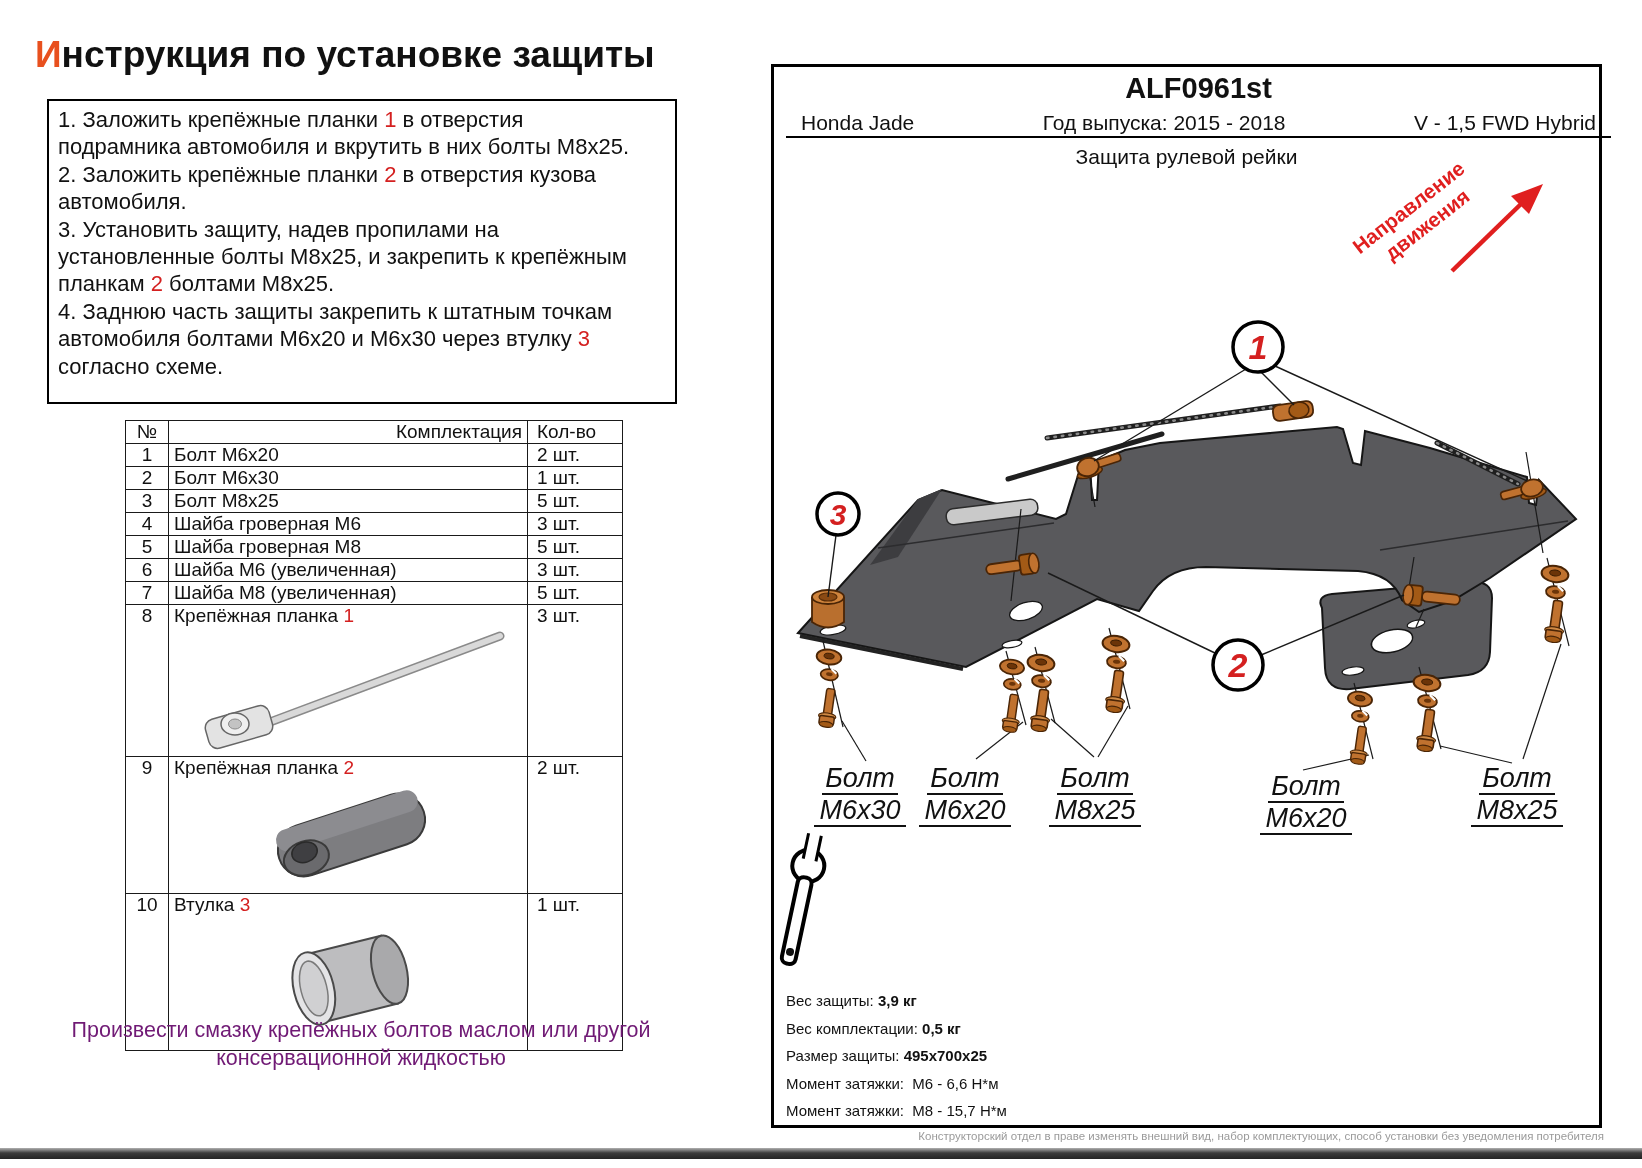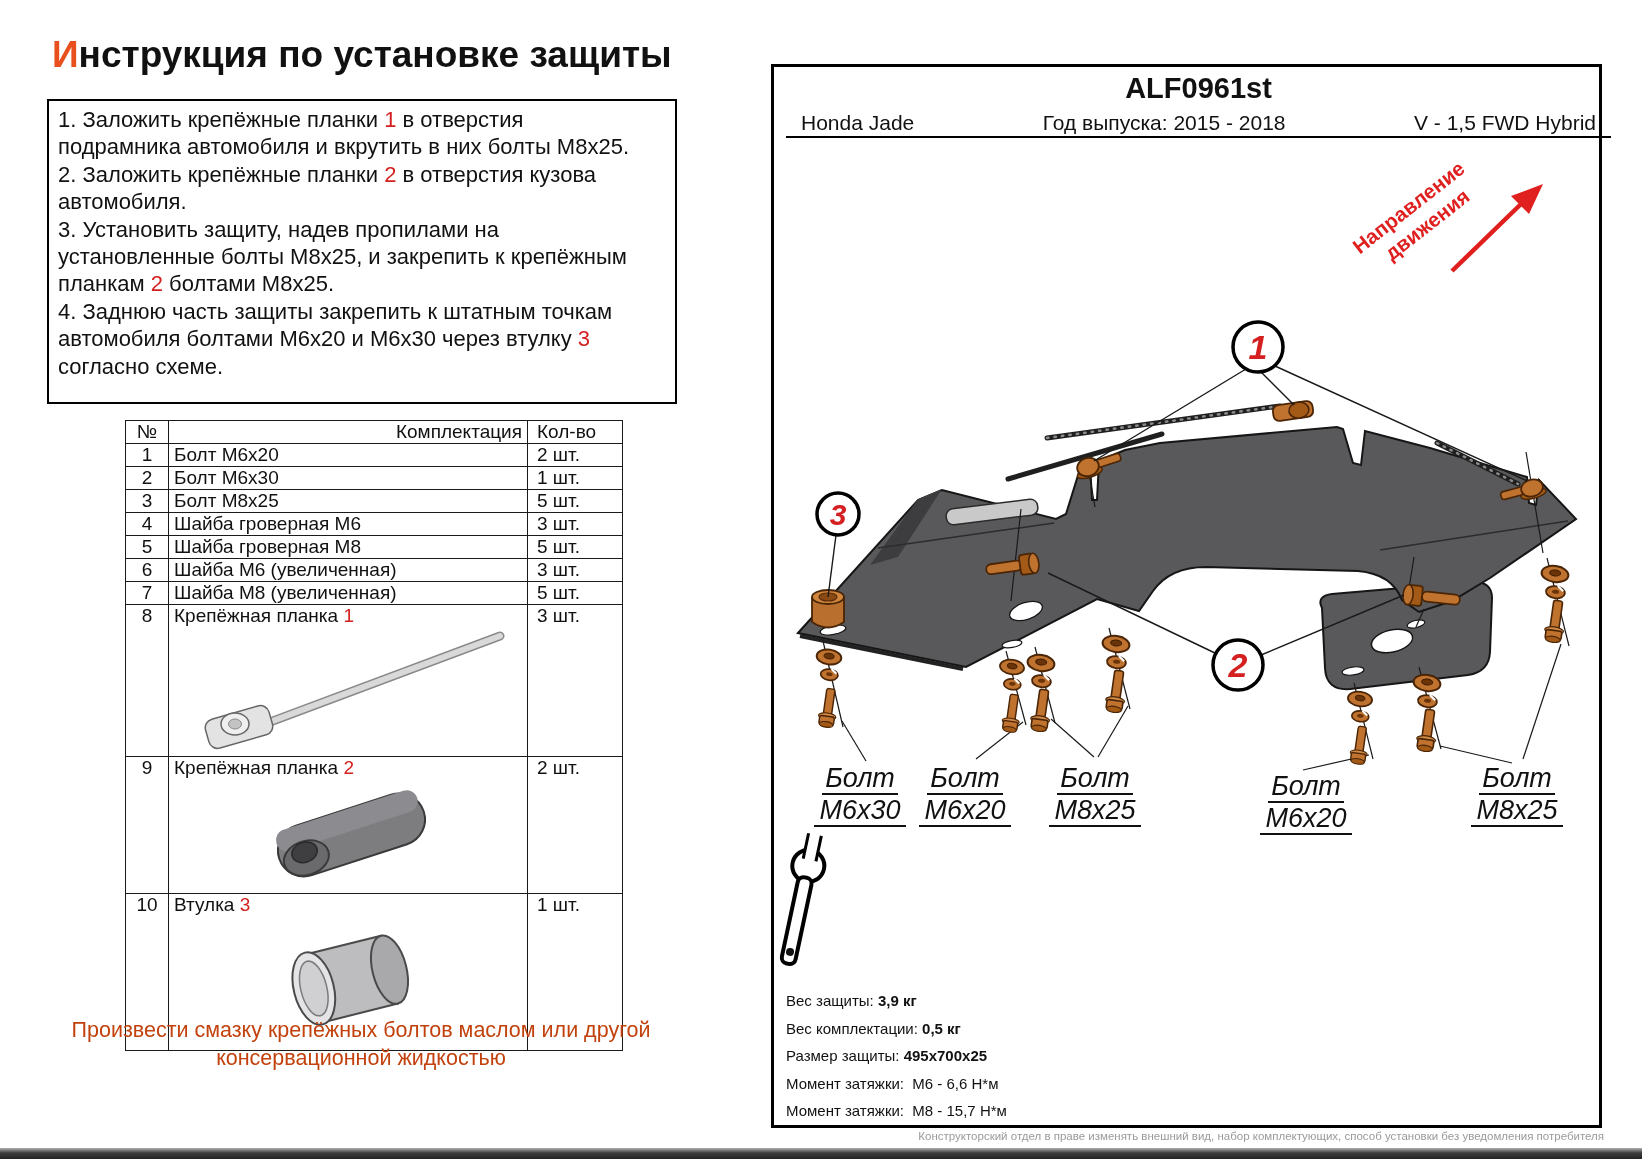--- a/index.html
+++ b/index.html
@@ -1,38 +1,38 @@
 <!DOCTYPE html>
 <html><head>
 <meta charset="utf-8">
 <style>
   html,body{margin:0;padding:0;background:#ffffff;}
   .page{position:relative;width:1642px;height:1168px;background:#ffffff;overflow:hidden;
         font-family:"Liberation Sans", sans-serif;color:#111;}
   .red{color:#d42020;}
   
-  .main-title{position:absolute;left:35px;top:34px;font-size:37px;font-weight:bold;color:#111;white-space:nowrap;margin-left:17px;}
+  .main-title{position:absolute;left:35px;top:34px;font-size:37px;font-weight:bold;color:#111;white-space:nowrap;}
   .main-title .first{color:#e8501e;}
   .instructions{position:absolute;left:47px;top:99px;width:630px;height:305px;border:2px solid #000;
                 box-sizing:border-box;padding:5px 8px 8px 9px;font-size:22px;line-height:27.4px;
                 white-space:pre-wrap;}
   .parts-table{position:absolute;left:125px;top:420px;border-collapse:collapse;table-layout:fixed;}
   .parts-table td,.parts-table th{border:1.5px solid #1a1a1a;font-size:19px;font-weight:normal;
                 vertical-align:top;padding:1px 5px;line-height:20px;overflow:hidden;}
   .parts-table .c-num{width:38px;text-align:center;padding:1px 2px;}
   .parts-table .c-name{width:348px;text-align:left;}
   .parts-table .c-qty{width:80px;text-align:left;padding-left:9px;}
   .parts-table th.c-name{text-align:right;}
   .parts-table tr{height:22px;}
   .parts-table tr.tall-plank1{height:152px;}
   .parts-table tr.tall-plank2{height:116px;}
   .parts-table tr.tall-bushing{height:148px;}
   .part-img{text-align:center;margin-top:2px;}
   .lube-note{position:absolute;left:45px;top:1016px;width:632px;text-align:center;
-             font-size:21.5px;line-height:28px;color:#c2410c;}
+             font-size:21.5px;line-height:28px;color:#701a75;}
   
   .panel{position:absolute;left:771px;top:64px;width:831px;height:1064px;border:3px solid #000;box-sizing:border-box;}
   .panel-header{position:absolute;left:0;top:0;width:100%;height:71px;border-bottom:2px solid #000;box-sizing:border-box;margin-left:12px;}
   .panel-title{text-align:center;font-size:29px;font-weight:bold;margin-top:5px;}
   .panel-sub{display:flex;justify-content:space-between;align-items:center;font-size:21px;margin-top:6px;padding:0 15px;gap:10px;}
   .diagram-title{position:absolute;left:0;top:78px;width:100%;text-align:center;font-size:21px;}
   .diagram-svg{position:absolute;left:0;top:71px;}
   .specs{position:absolute;left:12px;top:920px;font-size:15px;line-height:27.5px;white-space:pre;}
   .specs .bold{font-weight:bold;}
   
@@ -147,20 +147,21 @@
 
   <div class="panel">
     <div class="panel-header">
       <div class="panel-title">ALF0961st</div>
       <div class="panel-sub">
         <span>Honda Jade</span>
         <span>Год выпуска: 2015 - 2018</span>
         <span>V - 1,5 FWD Hybrid</span>
       </div>
     </div>
+    <div class="diagram-title">Защита рулевой рейки</div>
 
     <svg class="diagram-svg" width="825" height="984" viewBox="774 138 825 984">
       <defs>
         <g id="washer-l">
           <ellipse cx="0" cy="0" rx="13.5" ry="8" fill="#c0722f" stroke="#4a2506" stroke-width="2"></ellipse>
           <ellipse cx="0" cy="-1" rx="5.5" ry="3" fill="#6b3408" stroke="#3a1c02" stroke-width="1"></ellipse>
         </g>
         <g id="grover">
           <ellipse cx="0" cy="0" rx="9.5" ry="6" fill="#c0722f" stroke="#4a2506" stroke-width="1.8"></ellipse>
           <ellipse cx="0" cy="-0.5" rx="3.6" ry="2" fill="#6b3408"></ellipse>

